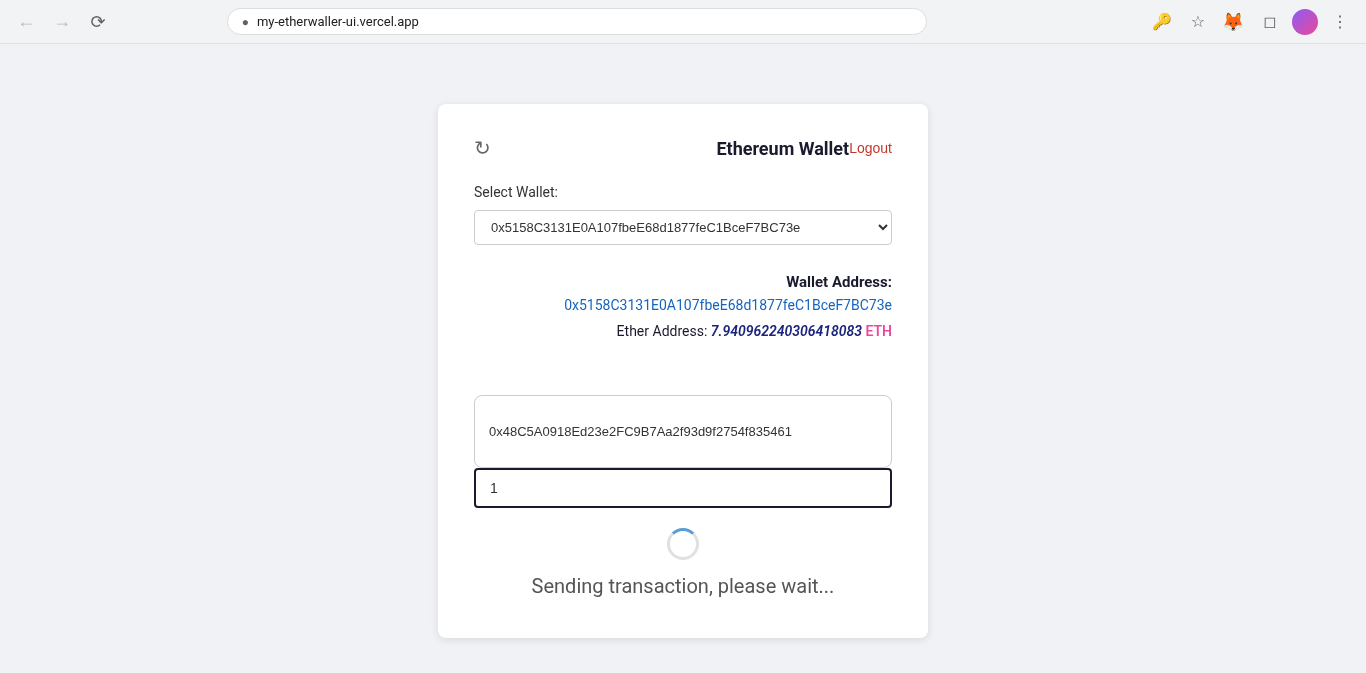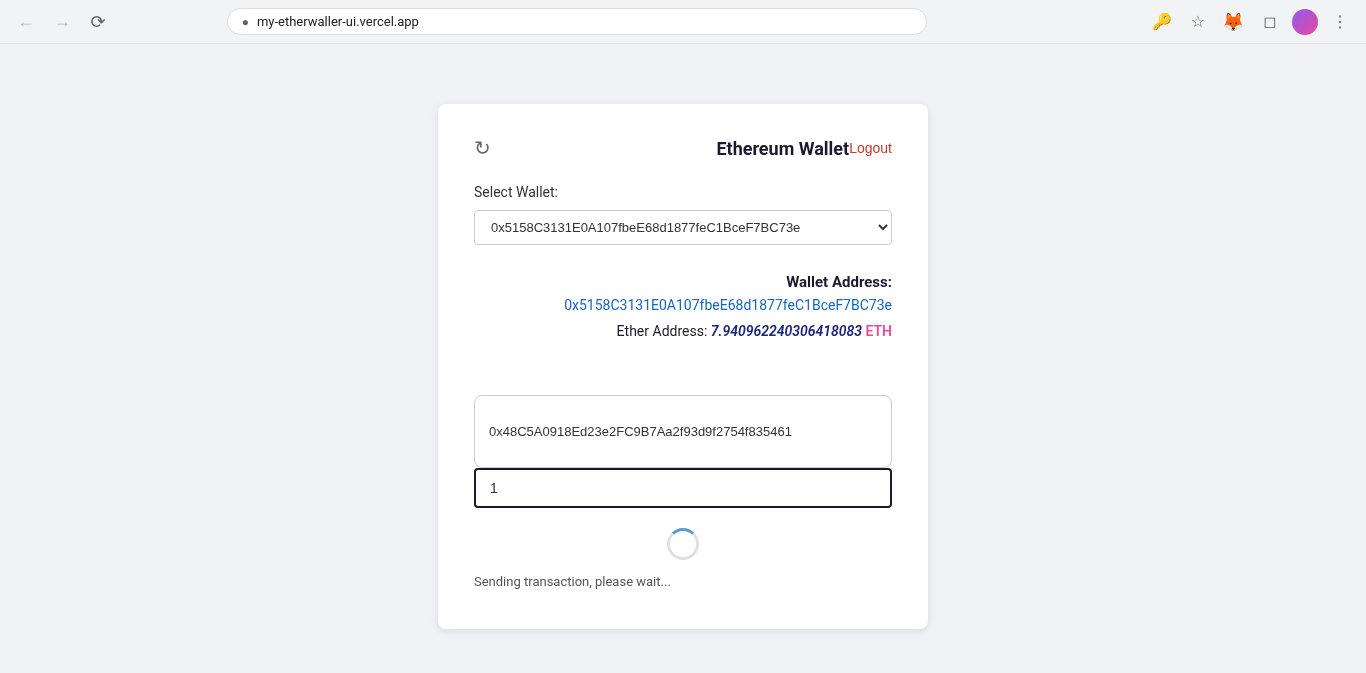--- a/index.html
+++ b/index.html
@@ -218,21 +218,22 @@
       border-top-color: #5b9bd5;
       border-radius: 50%;
       animation: spin 0.8s linear infinite;
     }
 
     @keyframes spin {
       to { transform: rotate(360deg); }
     }
 
     .sending-text {
-      font-size: 13px;
+      text-align: center;
+      font-size: 20px;
       color: #555;
     }
 
     .avatar {
       width: 26px;
       height: 26px;
       border-radius: 50%;
       background: linear-gradient(135deg, #8b5cf6, #ec4899);
     }
 

